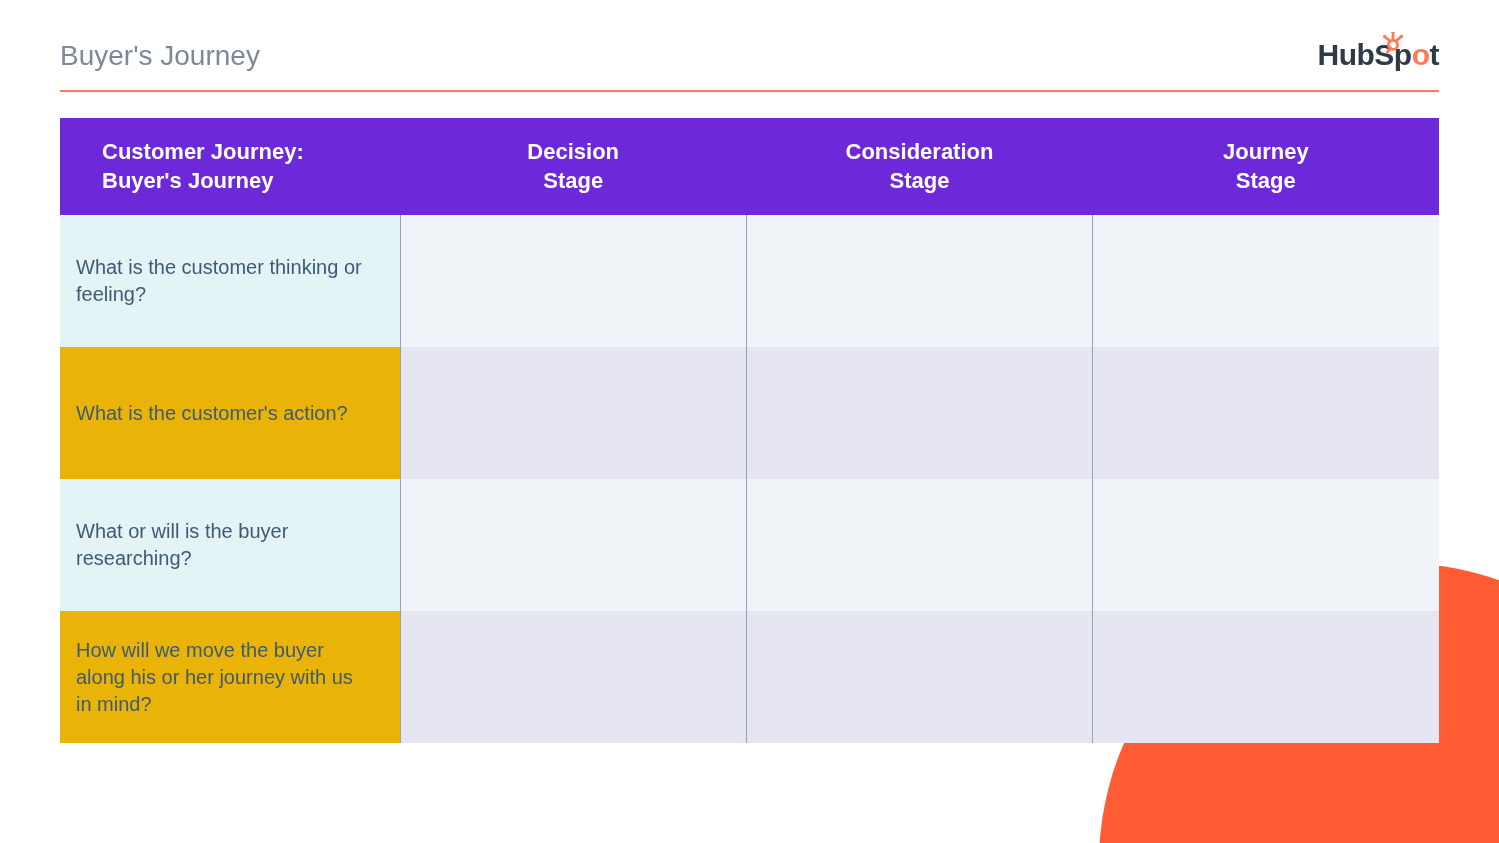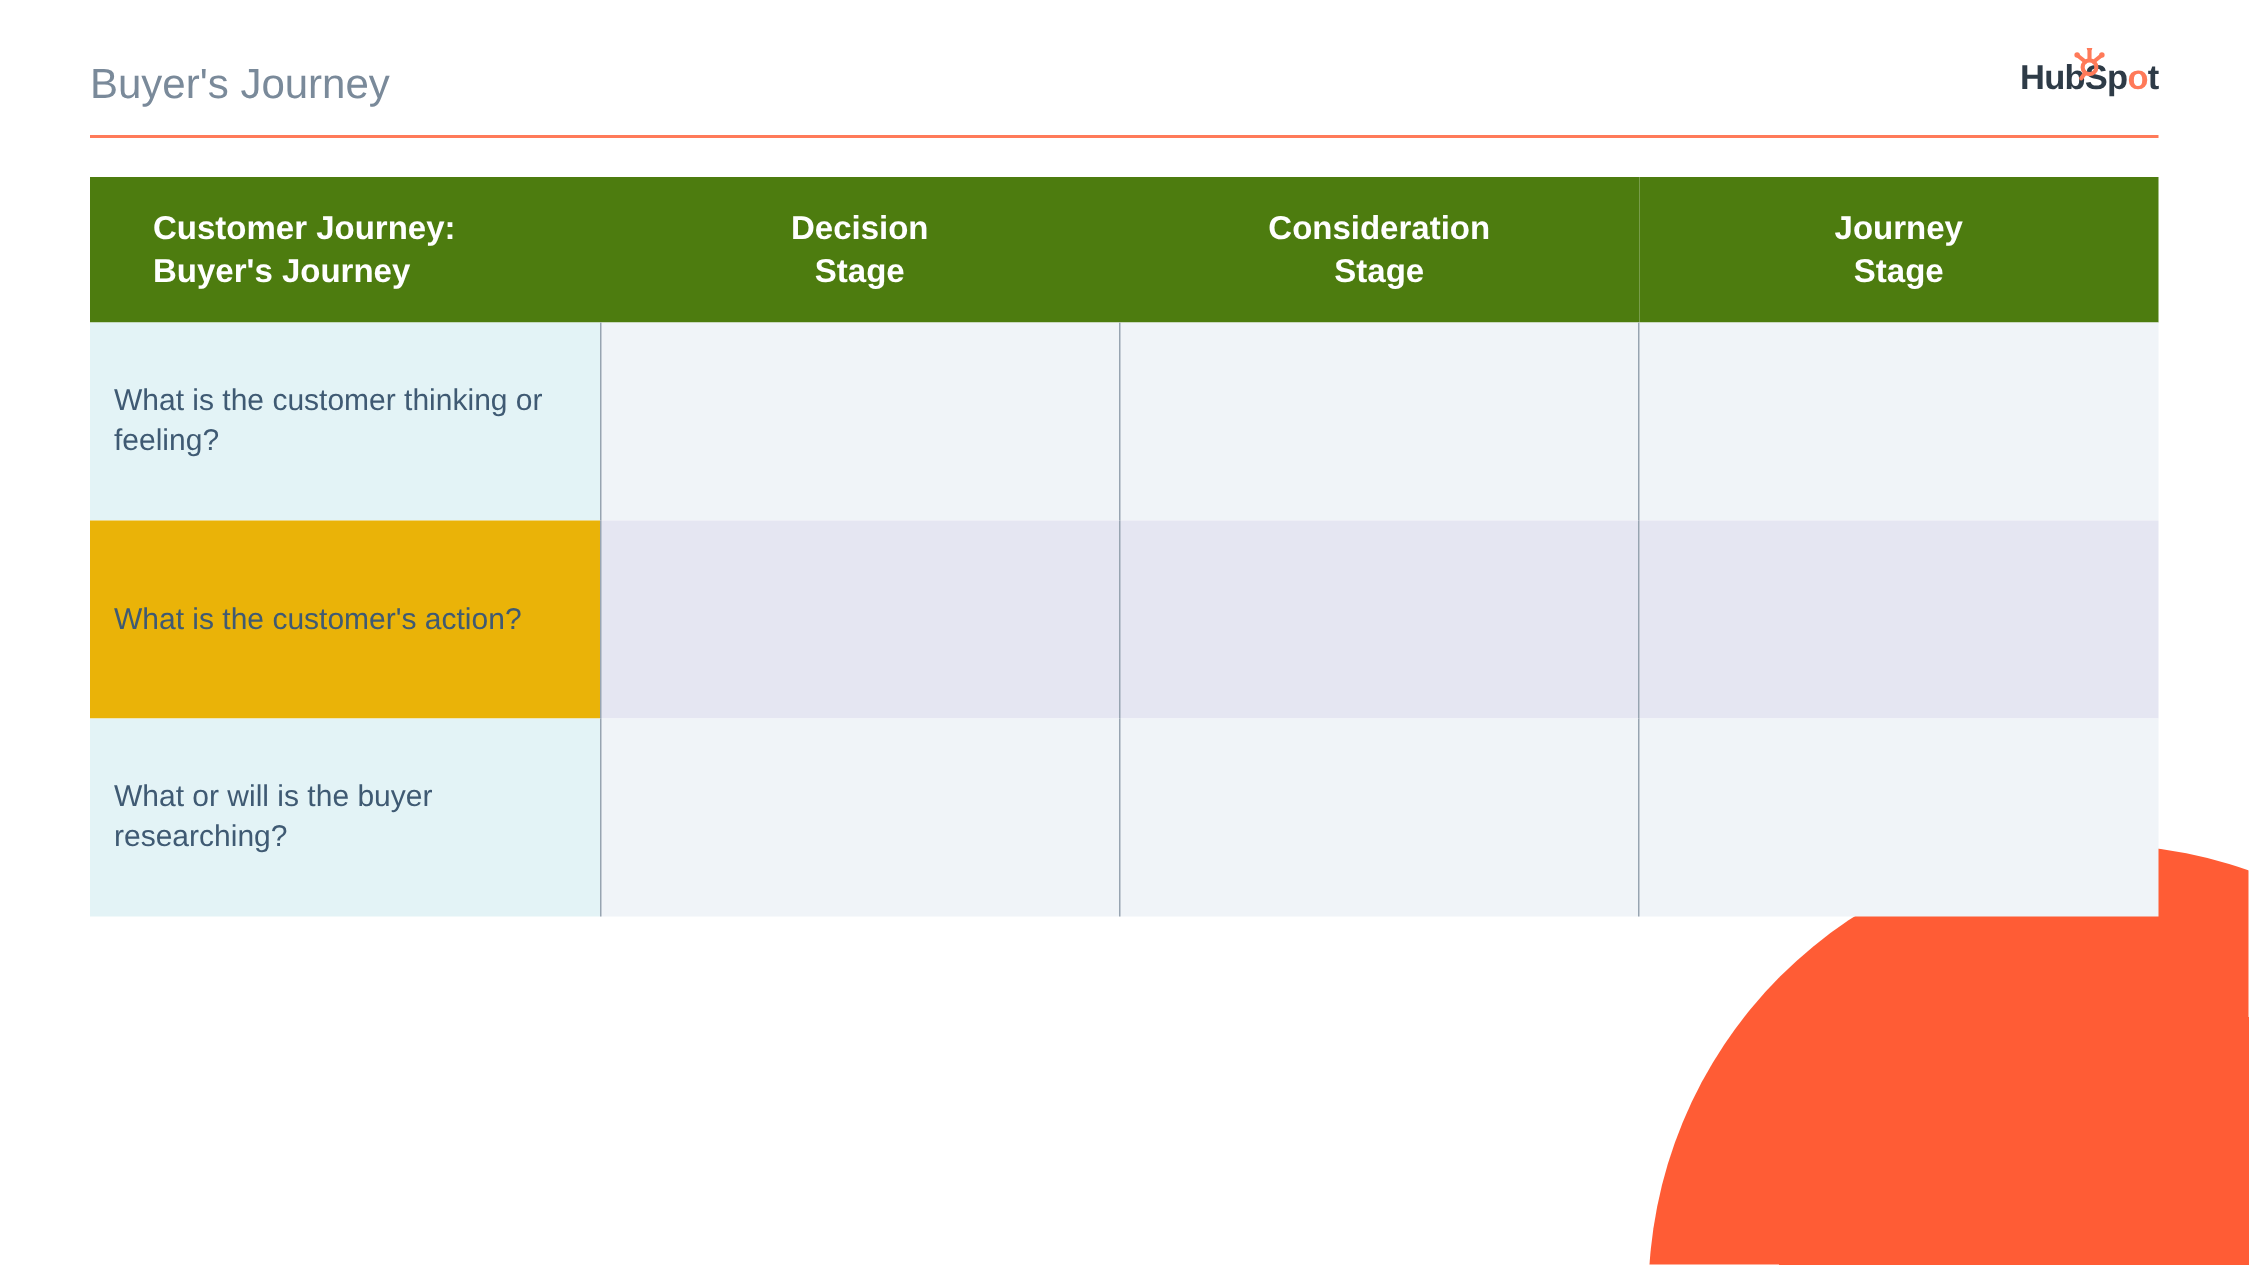--- a/index.html
+++ b/index.html
@@ -48,21 +48,21 @@
 
   .logo {
     position: absolute;
     top: 38px;
     right: 60px;
     display: flex;
     align-items: center;
     gap: 0px;
   }
   .logo-text {
-    font-size: 23px;
+    font-size: 30px;
     font-weight: 700;
     color: #2e3b47;
     letter-spacing: -0.5px;
   }
   .logo-text .sp-o {
     color: #ff7a59;
     position: relative;
   }
   .sprocket {
     position: absolute;
@@ -86,21 +86,21 @@
 
   table {
     width: 100%;
     border-collapse: collapse;
     table-layout: fixed;
   }
   col.c0 { width: 340px; }
   col.cN { width: auto; }
 
   thead th {
-    background: #4d7c0f;
+    background: #6d28d9;
     color: #ffffff;
     font-weight: 700;
     font-size: 22px;
     line-height: 1.3;
     padding: 20px 4px;
     text-align: center;
     vertical-align: middle;
     margin-left: 48px;
   }
   thead th:first-child {
@@ -206,17 +206,23 @@
           <td class="cell"></td>
           <td class="cell"></td>
           <td class="cell"></td>
         </tr>
         <tr class="r-odd">
           <td class="row-head">What or will is the buyer researching?</td>
           <td class="cell"></td>
           <td class="cell"></td>
           <td class="cell"></td>
         </tr>
+        <tr class="r-even">
+          <td class="row-head">How will we move the buyer along his or her journey with us in mind?</td>
+          <td class="cell"></td>
+          <td class="cell"></td>
+          <td class="cell"></td>
+        </tr>
       </tbody>
     </table>
   </div>
 
 </div>
 
 </body></html>

